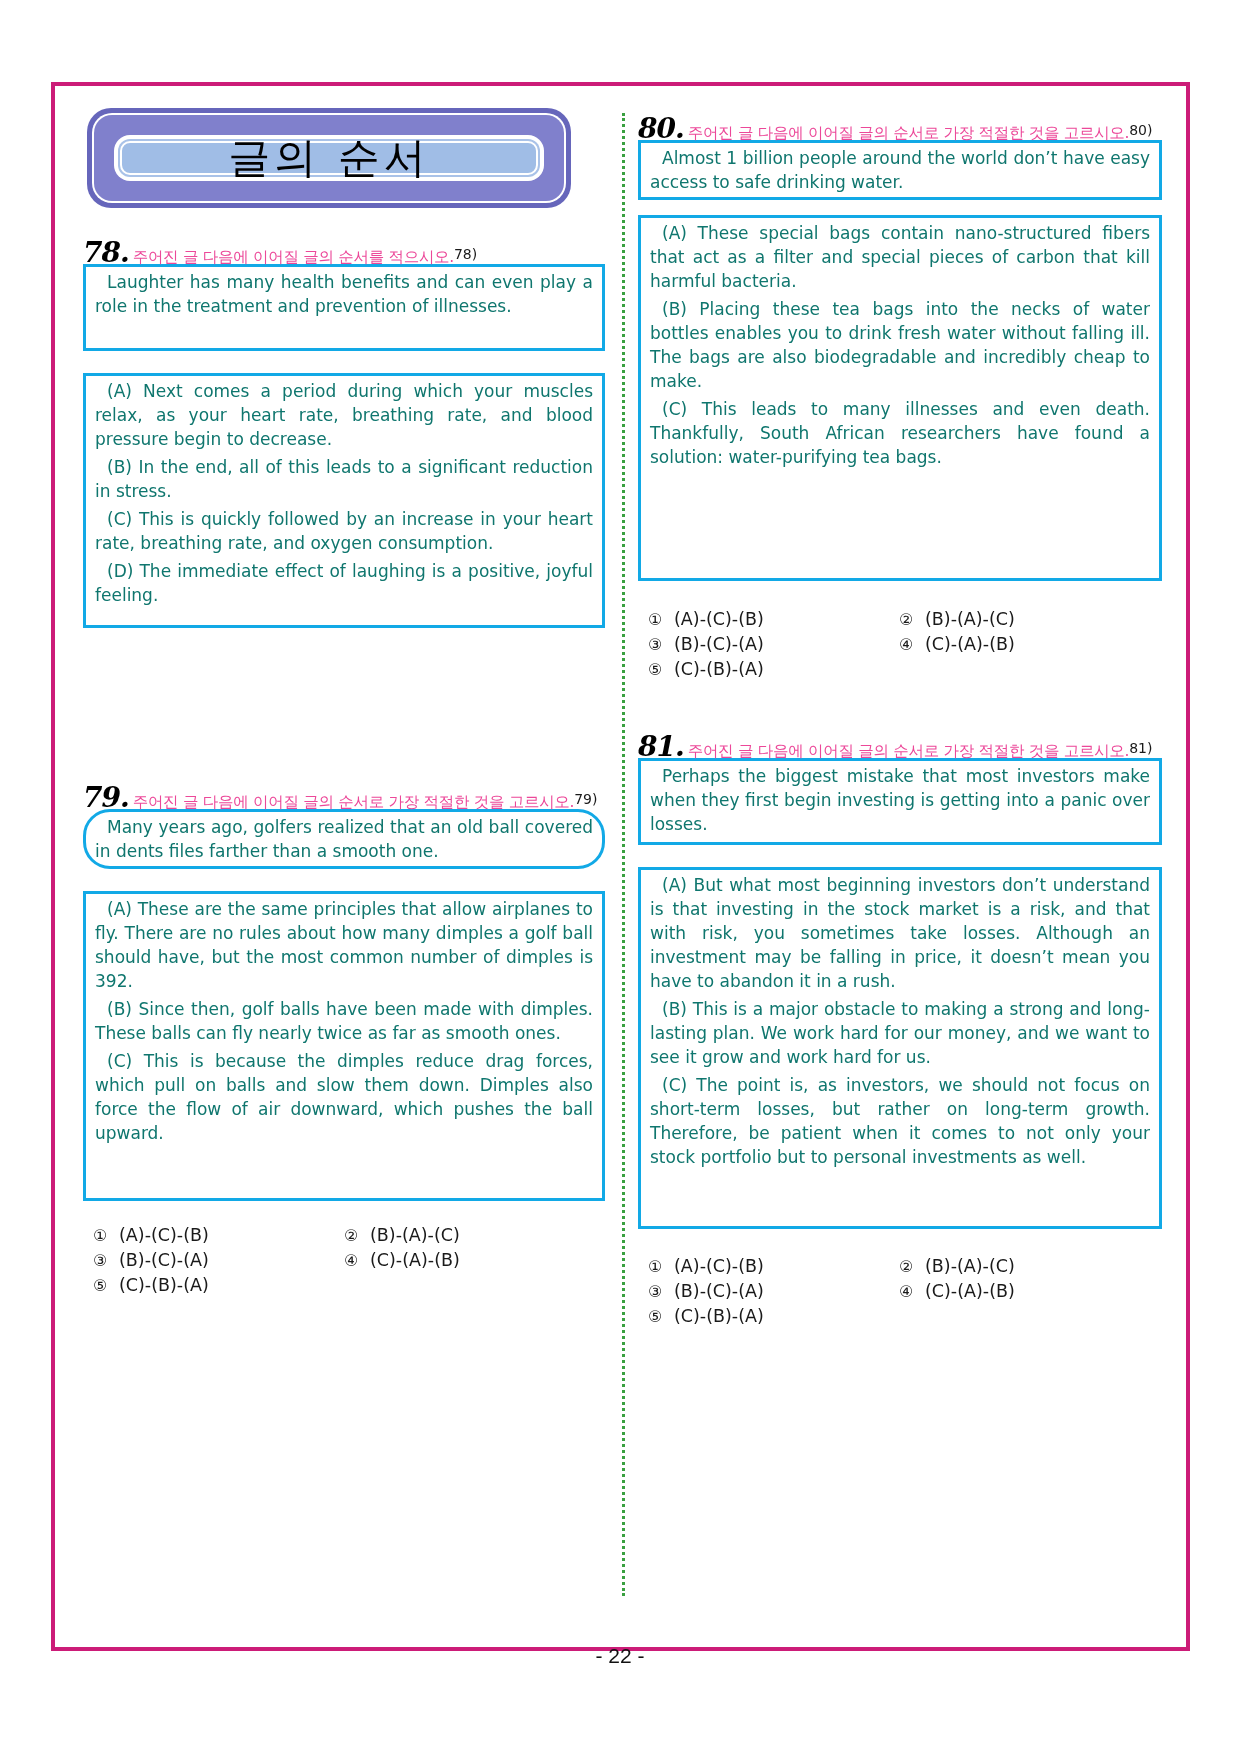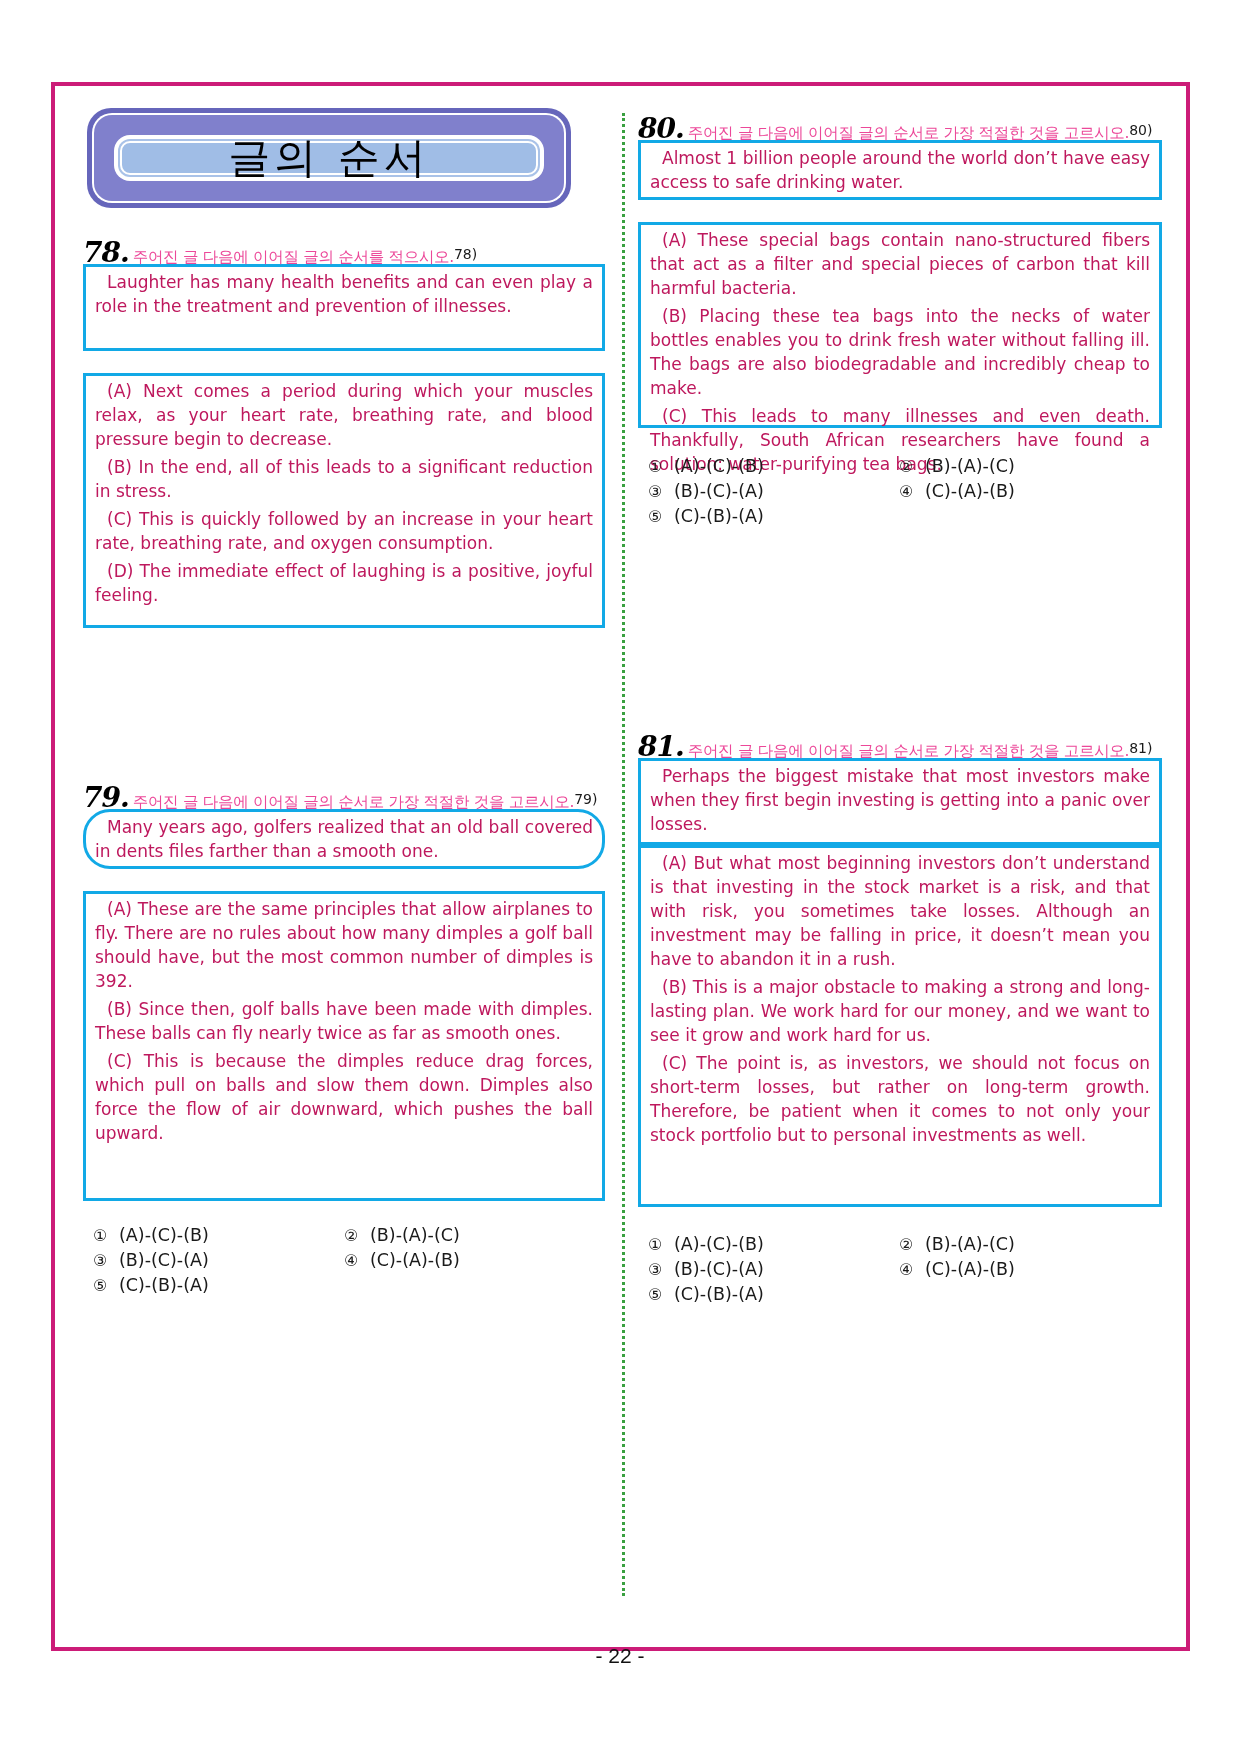--- a/index.html
+++ b/index.html
@@ -38,21 +38,21 @@
   .q-num {
     font-family: "DejaVu Serif", serif; font-weight: bold; font-style: italic;
     font-size: 28px; color: #000; margin-right: 4px; letter-spacing: -1px;
   }
   .q-inst { font-size: 15.5px; color: #ec4899; letter-spacing: -0.3px; }
   .q-ref { font-size: 14px; vertical-align: super; position: relative; top: -3px; }
 
   .box {
     border: 3px solid #12a9e6; padding: 3px 9px 4px 9px;
     font-family: "DejaVu Sans", sans-serif; font-size: 17px; line-height: 24px;
-    text-align: justify; color: #be185d;
+    text-align: justify; color: #0f766e;
   }
   .box p { text-indent: 12px; }
   .box p + p { margin-top: 4px; }
 
   .options { display: grid; grid-template-columns: 251px 240px; font-size: 17.5px; line-height: 25px; padding-left: 10px; }
   .opt { white-space: nowrap; }
   .opt .circ { display: inline-block; width: 26px; font-size: 16px; }
 
   .page-num {
     position: absolute; top: 1644px; left: 0; width: 1240px; text-align: center;
@@ -119,21 +119,21 @@
 
 <div class="q" style="left:638px; top:112px; width:524px;">
   <div class="q-head">
     <span class="q-num">80.</span>
     <span class="q-inst">주어진 글 다음에 이어질 글의 순서로 가장 적절한 것을 고르시오.</span>
     <span class="q-ref">80)</span>
   </div>
   <div class="box" style="height:60px;">
     <p>Almost 1 billion people around the world don’t have easy access to safe drinking water.</p>
   </div>
-  <div class="box" style="margin-top:22px; height:206px;">
+  <div class="box" style="margin-top:15px; height:366px;">
     <p>(A) These special bags contain nano-structured fibers that act as a filter and special pieces of carbon that kill harmful bacteria.</p>
     <p>(B) Placing these tea bags into the necks of water bottles enables you to drink fresh water without falling ill. The bags are also biodegradable and incredibly cheap to make.</p>
     <p>(C) This leads to many illnesses and even death. Thankfully, South African researchers have found a solution: water-purifying tea bags.</p>
   </div>
   <div class="options" style="margin-top:26px;">
     <div class="opt"><span class="circ">①</span><span>(A)-(C)-(B)</span></div>
     <div class="opt"><span class="circ">②</span><span>(B)-(A)-(C)</span></div>
     <div class="opt"><span class="circ">③</span><span>(B)-(C)-(A)</span></div>
     <div class="opt"><span class="circ">④</span><span>(C)-(A)-(B)</span></div>
     <div class="opt"><span class="circ">⑤</span><span>(C)-(B)-(A)</span></div>
@@ -142,21 +142,21 @@
 
 <div class="q" style="left:638px; top:730px; width:524px;">
   <div class="q-head">
     <span class="q-num">81.</span>
     <span class="q-inst">주어진 글 다음에 이어질 글의 순서로 가장 적절한 것을 고르시오.</span>
     <span class="q-ref">81)</span>
   </div>
   <div class="box" style="height:87px;">
     <p>Perhaps the biggest mistake that most investors make when they first begin investing is getting into a panic over losses.</p>
   </div>
-  <div class="box" style="height:362px;">
+  <div class="box" style="margin-top:22px; height:362px;">
     <p>(A) But what most beginning investors don’t understand is that investing in the stock market is a risk, and that with risk, you sometimes take losses. Although an investment may be falling in price, it doesn’t mean you have to abandon it in a rush.</p>
     <p>(B) This is a major obstacle to making a strong and long-lasting plan. We work hard for our money, and we want to see it grow and work hard for us.</p>
     <p>(C) The point is, as investors, we should not focus on short-term losses, but rather on long-term growth. Therefore, be patient when it comes to not only your stock portfolio but to personal investments as well.</p>
   </div>
   <div class="options" style="margin-top:25px;">
     <div class="opt"><span class="circ">①</span><span>(A)-(C)-(B)</span></div>
     <div class="opt"><span class="circ">②</span><span>(B)-(A)-(C)</span></div>
     <div class="opt"><span class="circ">③</span><span>(B)-(C)-(A)</span></div>
     <div class="opt"><span class="circ">④</span><span>(C)-(A)-(B)</span></div>
     <div class="opt"><span class="circ">⑤</span><span>(C)-(B)-(A)</span></div>

